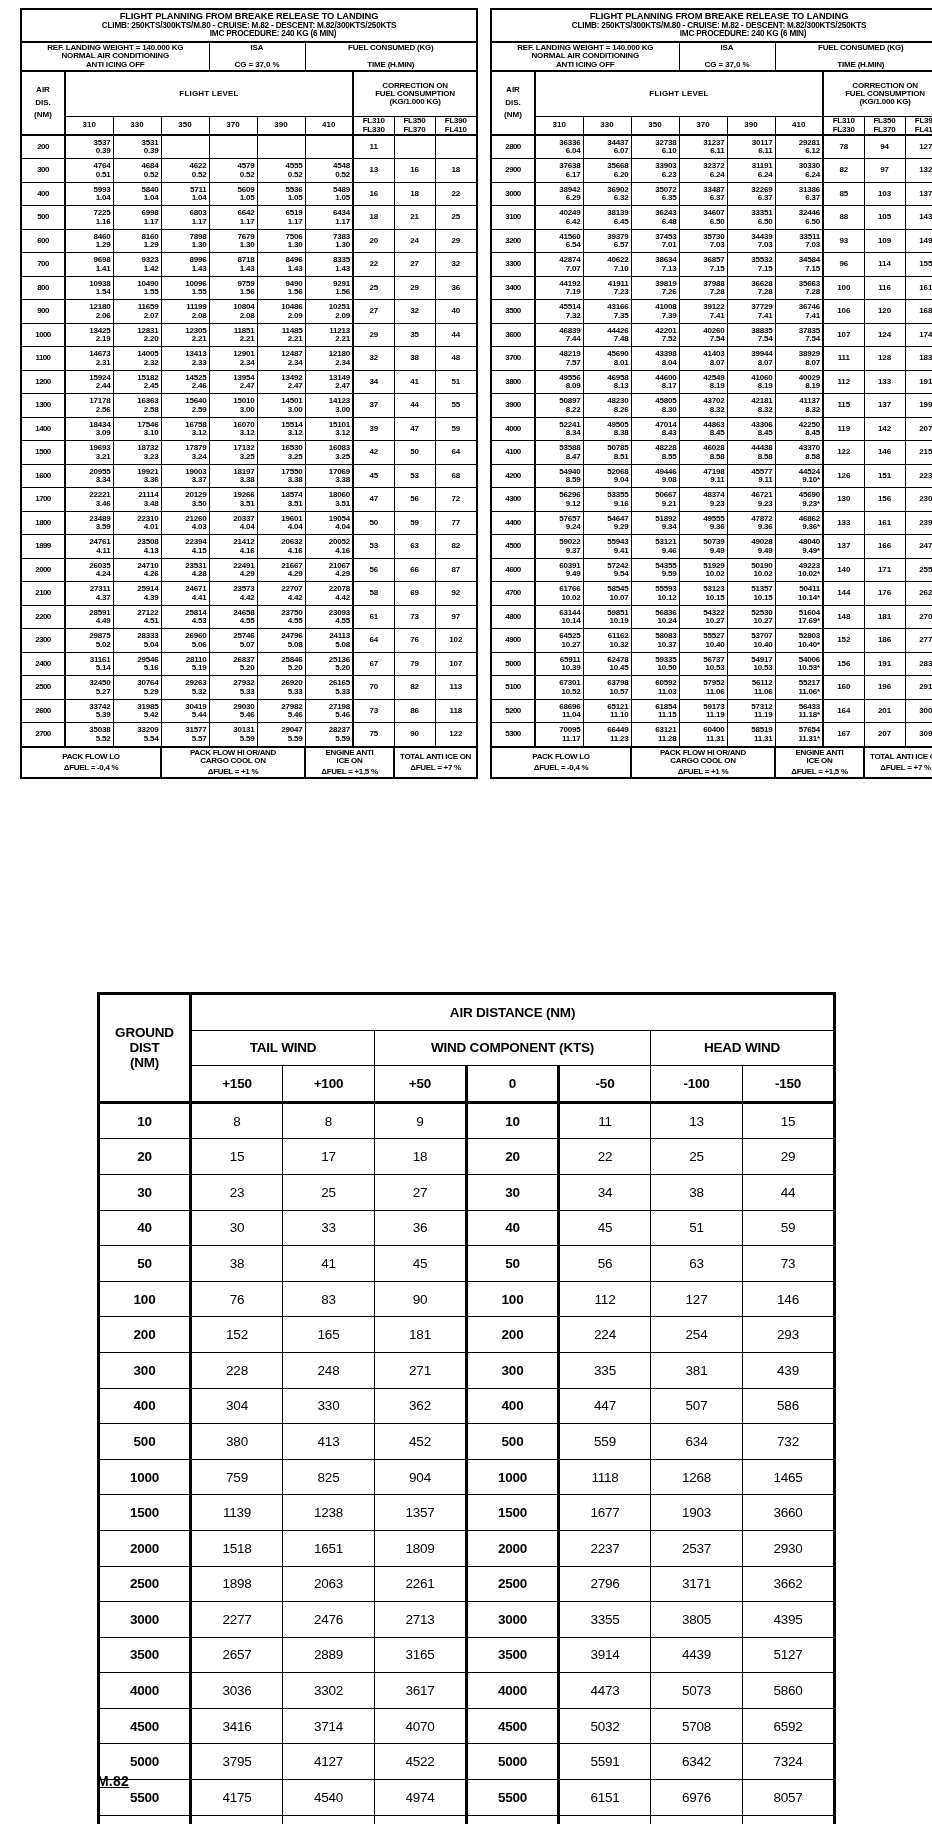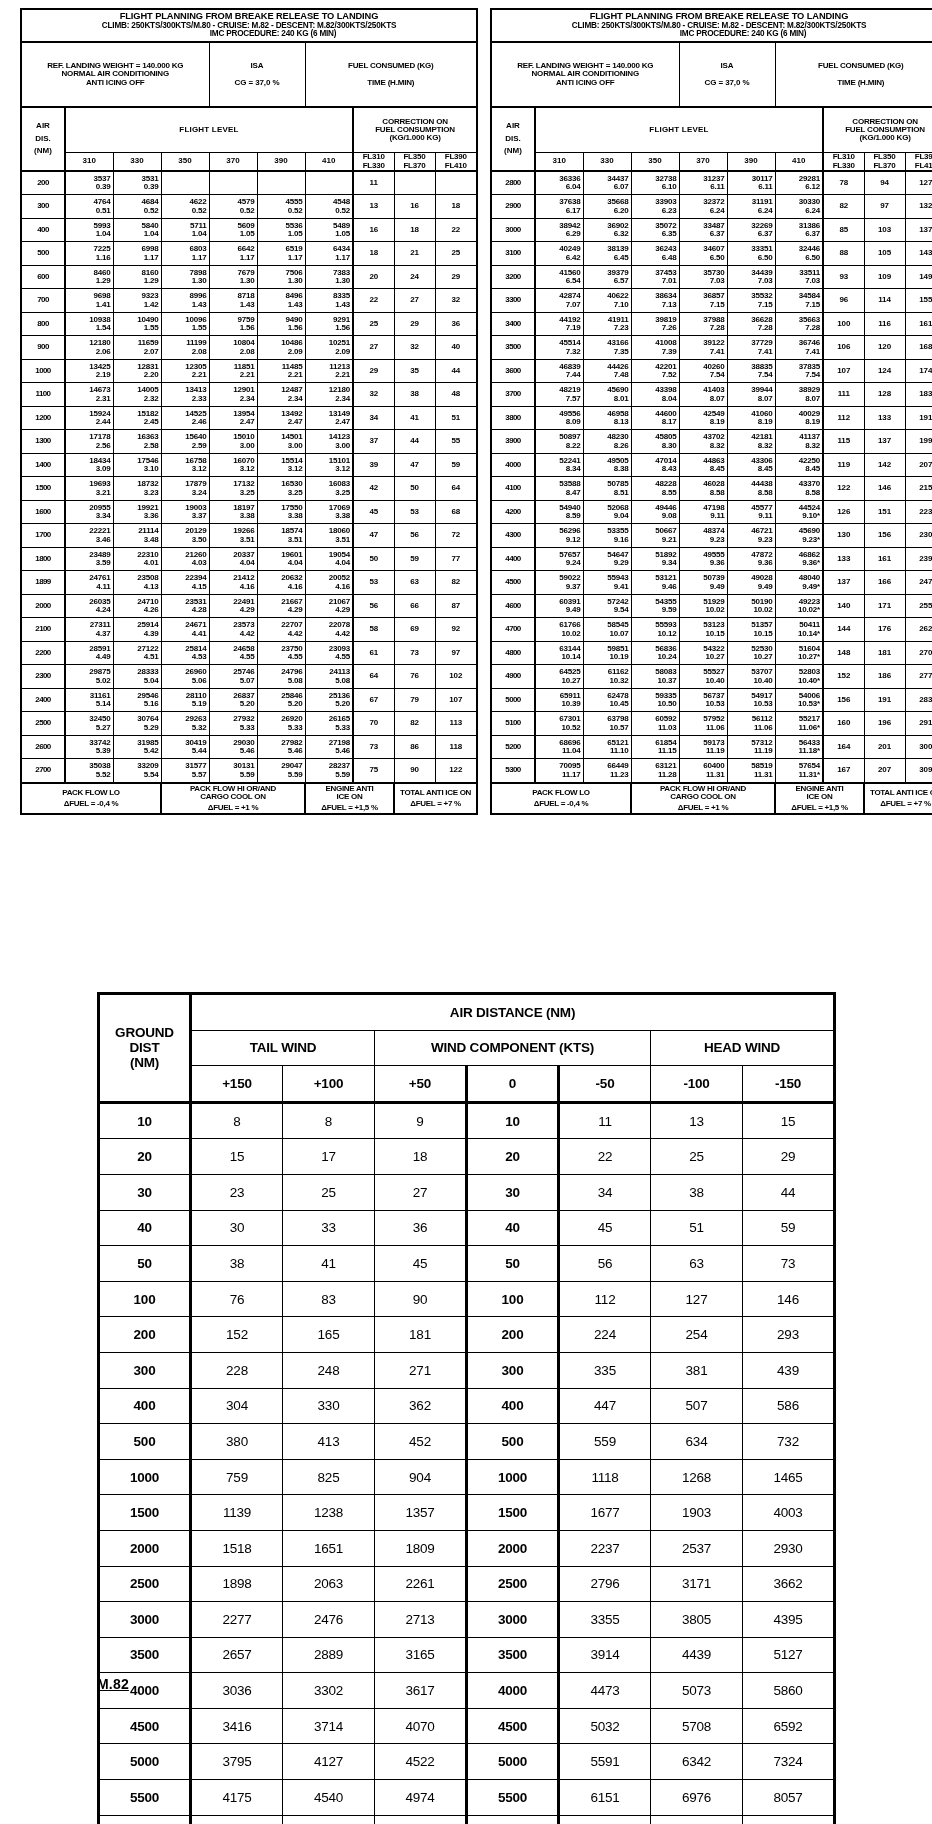--- a/index.html
+++ b/index.html
@@ -43,21 +43,21 @@
     line-height: 1.05;
   }
   .ttl1 { font-size: 9.3px; font-weight: bold; letter-spacing: -0.1px; padding: 1px 0 0 0 !important; }
   .ttl2 { font-size: 8.2px; font-weight: bold; letter-spacing: -0.2px; }
   .ttl3 { font-size: 8.2px; font-weight: bold; letter-spacing: -0.2px; padding-bottom: 1px !important; margin-left: 48px; }
   .title-cell { border-bottom: 2.5px solid #000 !important; padding: 1px 0 1px 0 !important; }
 
   .refcell {
     text-align: right;
     font-size: 7.6px;
-    padding: 19px 2px !important;
+    padding: 1px 2px !important;
     line-height: 1.32;
     letter-spacing: -0.2px;
   }
   .isacell { font-size: 8.6px; letter-spacing: -0.1px; margin-top: 44px; }
   .isacell .l2 { display:block; margin-top: 9px; }
   .fuelcell { font-size: 8.6px; letter-spacing: -0.2px; }
   .fuelcell .l2 { display:block; margin-top: 9px; }
 
   .hdr-air { font-size: 9px; }
   .hdr-air div { line-height: 1.55; }
@@ -129,21 +129,21 @@
   .gd-h1 { font-weight: bold; font-size: 14px; }
   .gd-h2 { font-weight: bold; font-size: 14px; }
   .gd-h3 { font-weight: bold; font-size: 14px; }
   td.gd-left { font-weight: bold; font-size: 13.5px; border-right: 3px solid #000 !important; }
   td.gd-zero { font-weight: bold; border-left: 3px solid #000 !important; border-right: 3px solid #000 !important; }
   .gd-thickbot { border-bottom: 3px solid #000 !important; }
   .gd-hdrcell { height: 30px; }
 
   .footer-code {
     position: absolute;
-    top: 1676px; left: 97px;
+    top: 1773px; left: 97px;
     font-size: 14px;
     font-weight: bold;
     letter-spacing: 0.2px;
     text-decoration: underline;
   }
 </style>
 </head>
 <body>
 
 <div class="page">
@@ -1697,21 +1697,21 @@
               <td class="pair">
                 <span class="v1">54322</span>
                 <span class="v2">10.27</span>
               </td>
               <td class="pair">
                 <span class="v1">52530</span>
                 <span class="v2">10.27</span>
               </td>
               <td class="pair">
                 <span class="v1">51604</span>
-                <span class="v2">10.27*</span>
+                <span class="v2">17.69*</span>
               </td>
               <td class="corr thickleft">148</td>
               <td class="corr">181</td>
               <td class="corr">270</td>
             </tr>
             <tr class="drow">
               <td class="dist">4900</td>
               <td class="pair">
                 <span class="v1">64525</span>
                 <span class="v2">10.27</span>
@@ -2018,21 +2018,21 @@
             <td>1465</td>
           </tr>
           <tr>
             <td class="gd-left">1500</td>
             <td>1139</td>
             <td>1238</td>
             <td>1357</td>
             <td class="gd-zero">1500</td>
             <td>1677</td>
             <td>1903</td>
-            <td>4003</td>
+            <td>3660</td>
           </tr>
           <tr>
             <td class="gd-left">2000</td>
             <td>1518</td>
             <td>1651</td>
             <td>1809</td>
             <td class="gd-zero">2000</td>
             <td>2237</td>
             <td>2537</td>
             <td>2930</td>

